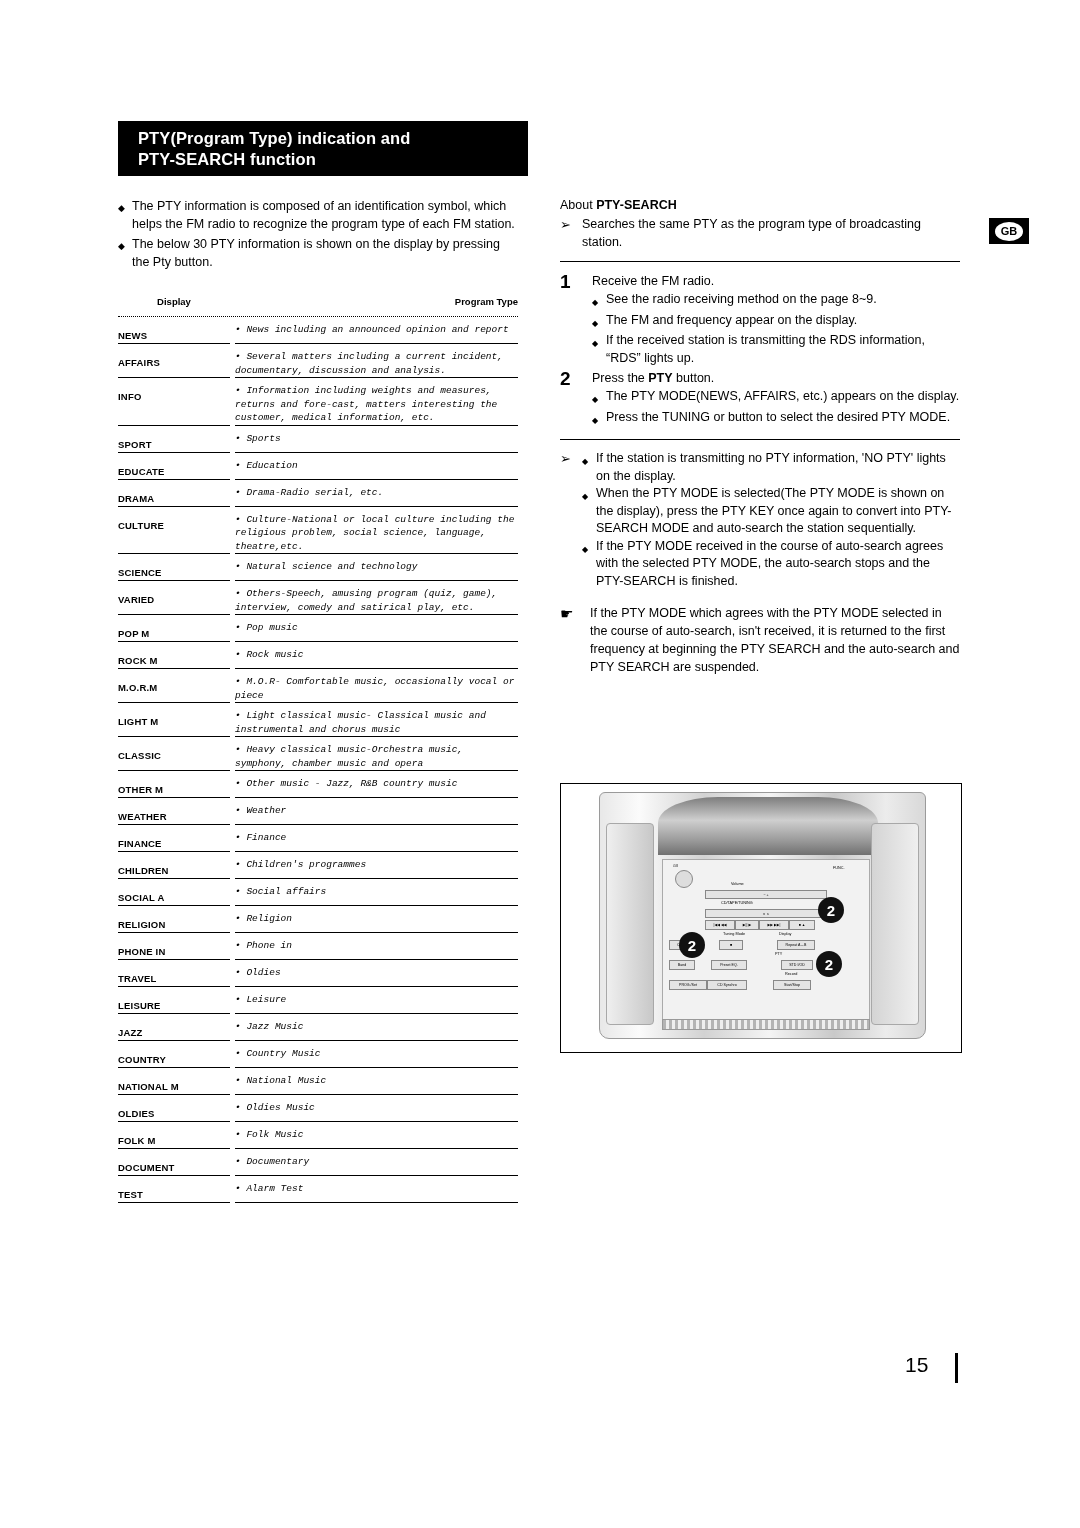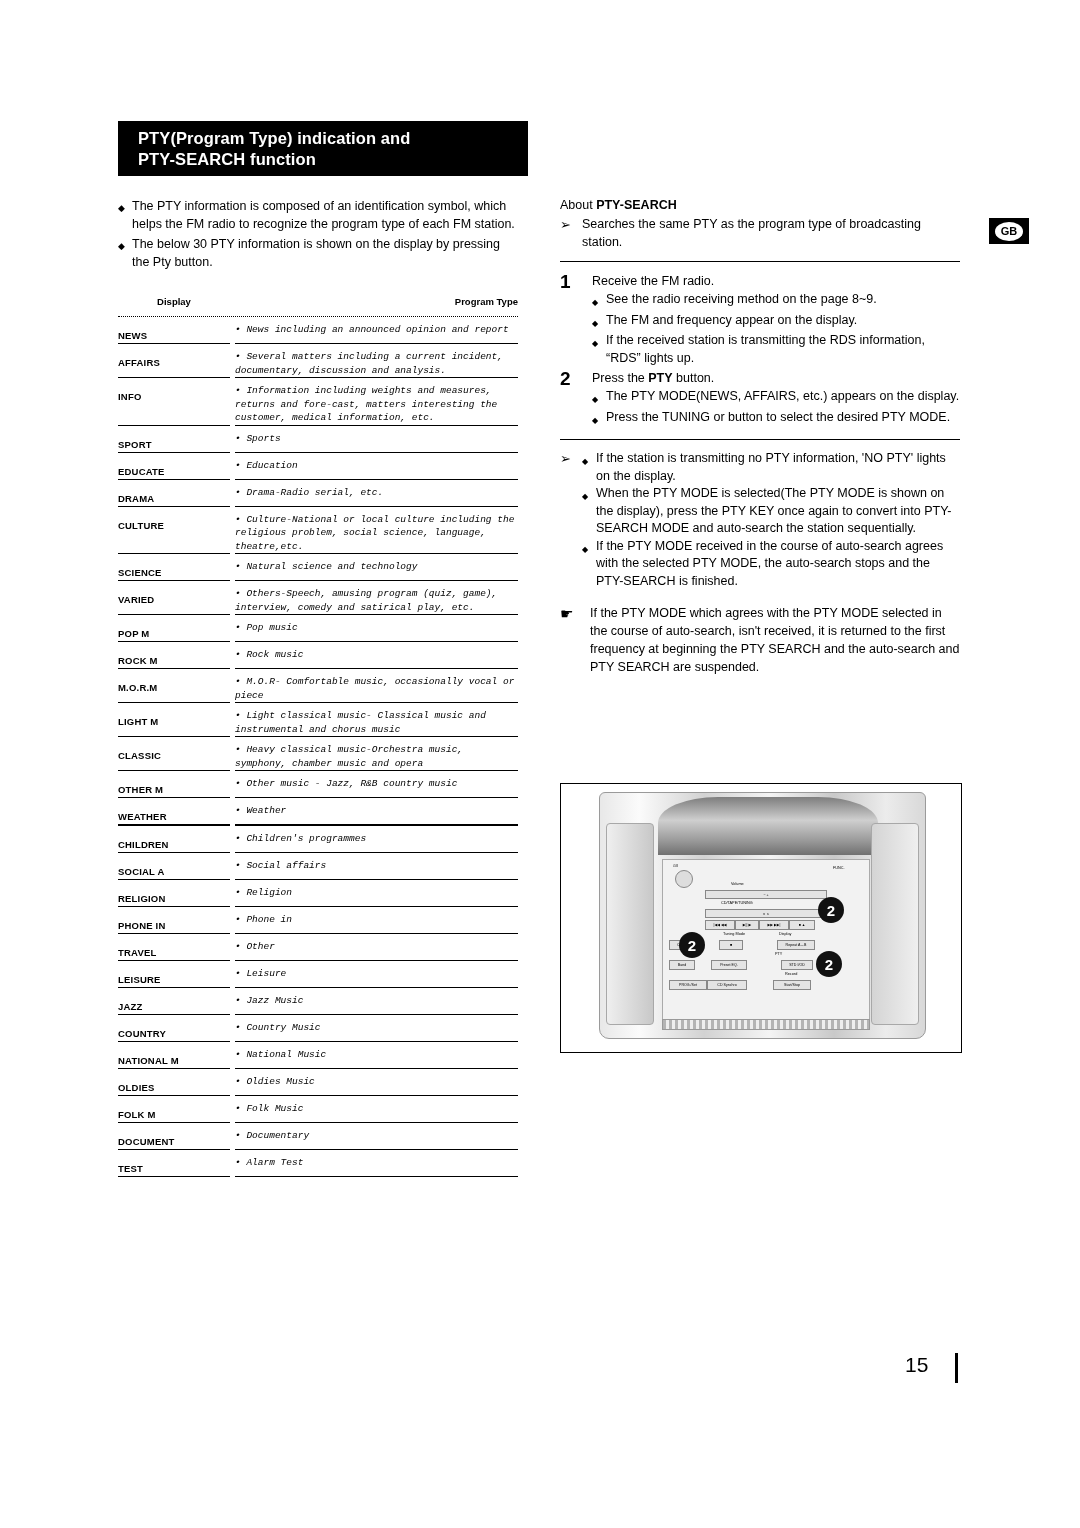--- a/index.html
+++ b/index.html
@@ -291,20 +291,26 @@
         <div class="trow">
           <div class="c1"><span>WEATHER</span></div>
           <div class="c2">
             <span>• Weather</span>
           </div>
         </div>
         <div class="rule-wrap">
           <div class="r1"></div>
           <div class="r2"></div>
         </div>
+        <div class="trow">
+          <div class="c1"><span>FINANCE</span></div>
+          <div class="c2">
+            <span>• Finance</span>
+          </div>
+        </div>
         <div class="rule-wrap">
           <div class="r1"></div>
           <div class="r2"></div>
         </div>
         <div class="trow">
           <div class="c1"><span>CHILDREN</span></div>
           <div class="c2">
             <span>• Children's programmes</span>
           </div>
         </div>
@@ -338,21 +344,21 @@
             <span>• Phone in</span>
           </div>
         </div>
         <div class="rule-wrap">
           <div class="r1"></div>
           <div class="r2"></div>
         </div>
         <div class="trow">
           <div class="c1"><span>TRAVEL</span></div>
           <div class="c2">
-            <span>• Other</span>
+            <span>• Oldies</span>
           </div>
         </div>
         <div class="rule-wrap">
           <div class="r1"></div>
           <div class="r2"></div>
         </div>
         <div class="trow">
           <div class="c1"><span>LEISURE</span></div>
           <div class="c2">
             <span>• Leisure</span>

